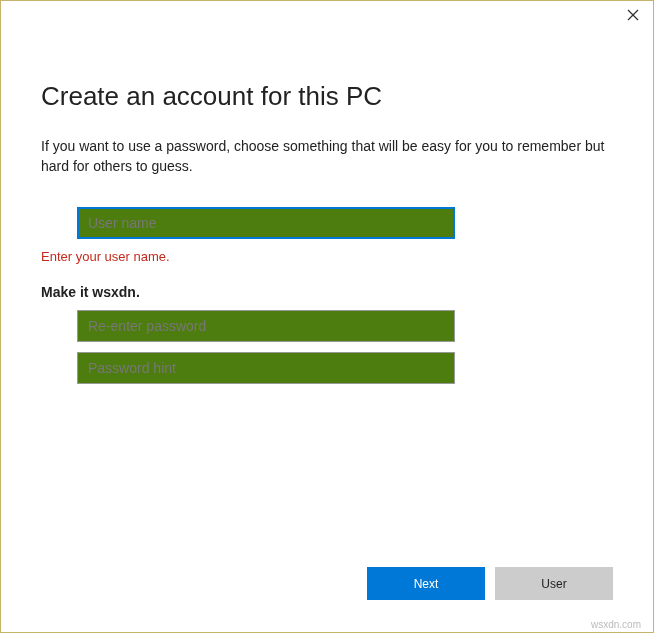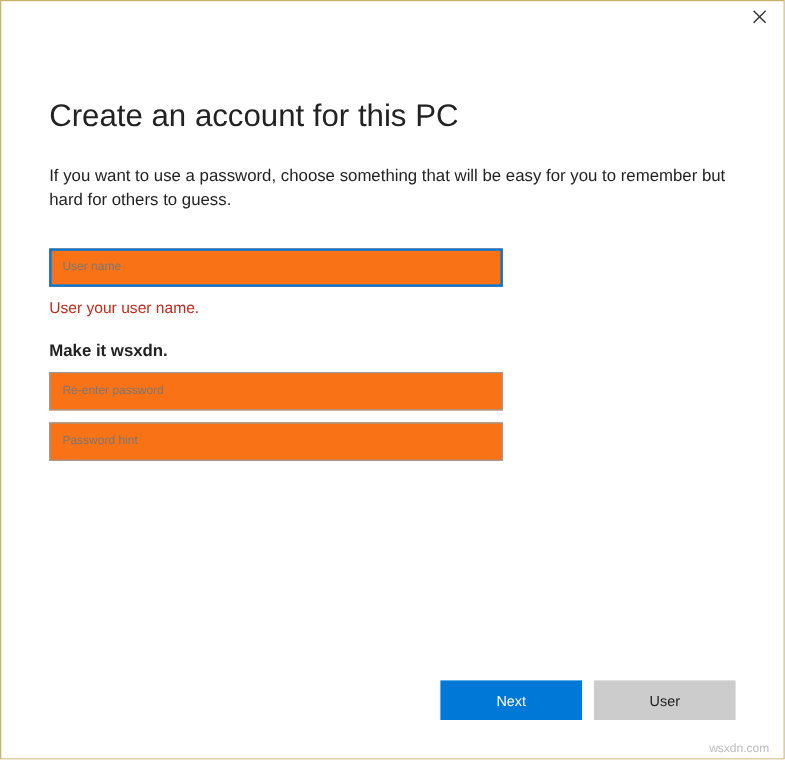--- a/index.html
+++ b/index.html
@@ -55,26 +55,27 @@
       color: #222;
       margin-bottom: 10px;
     }
     .field-wrap {
       margin-bottom: 10px;
     }
     input[type="text"], input[type="password"] {
       width: 378px;
       height: 32px;
       padding: 0 10px;
-      font-size: 10px;
+      font-size: 14px;
       font-family: inherit;
       border: 1px solid #999;
-      background: #f97316;
+      background: #4d7c0f;
       color: #222;
       outline: none;
+      margin-left: 36px;
     }
     input::placeholder {
       color: #777;
     }
     input.focused {
       border: 2px solid #0078d7;
       padding: 0 9px;
     }
     .error-text {
       font-size: 13px;
@@ -137,21 +138,21 @@
 
     <h1 class="page-title">Create an account for this PC</h1>
 
     <p class="subtitle">If you want to use a password, choose something that will be easy for you to remember but hard for others to guess.</p>
 
 
     <div class="field-wrap">
       <input type="text" class="focused" placeholder="User name" style="">
     </div>
 
-    <div class="error-text">User your user name.</div>
+    <div class="error-text">Enter your user name.</div>
 
     <div class="section-label">Make it wsxdn.</div>
 
     <div class="secure-section">
       <div class="field-wrap">
         <input type="password" placeholder="Re-enter password" style="">
       </div>
       <div class="field-wrap">
         <input type="text" placeholder="Password hint" style="">
       </div>

